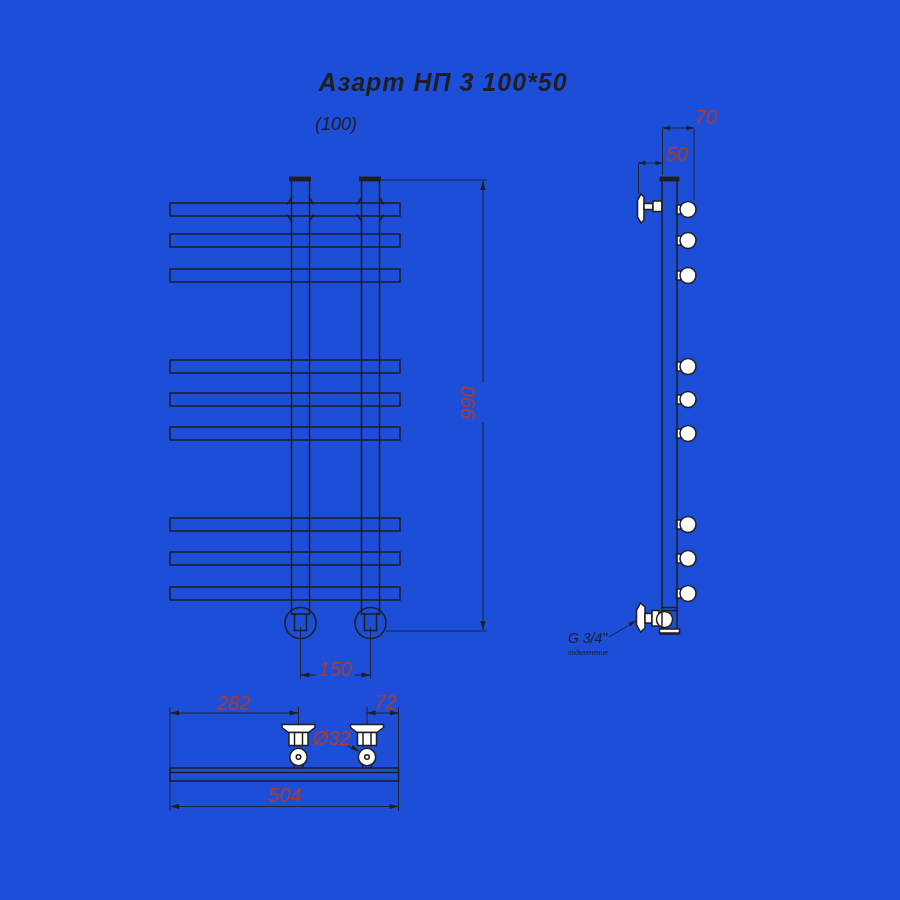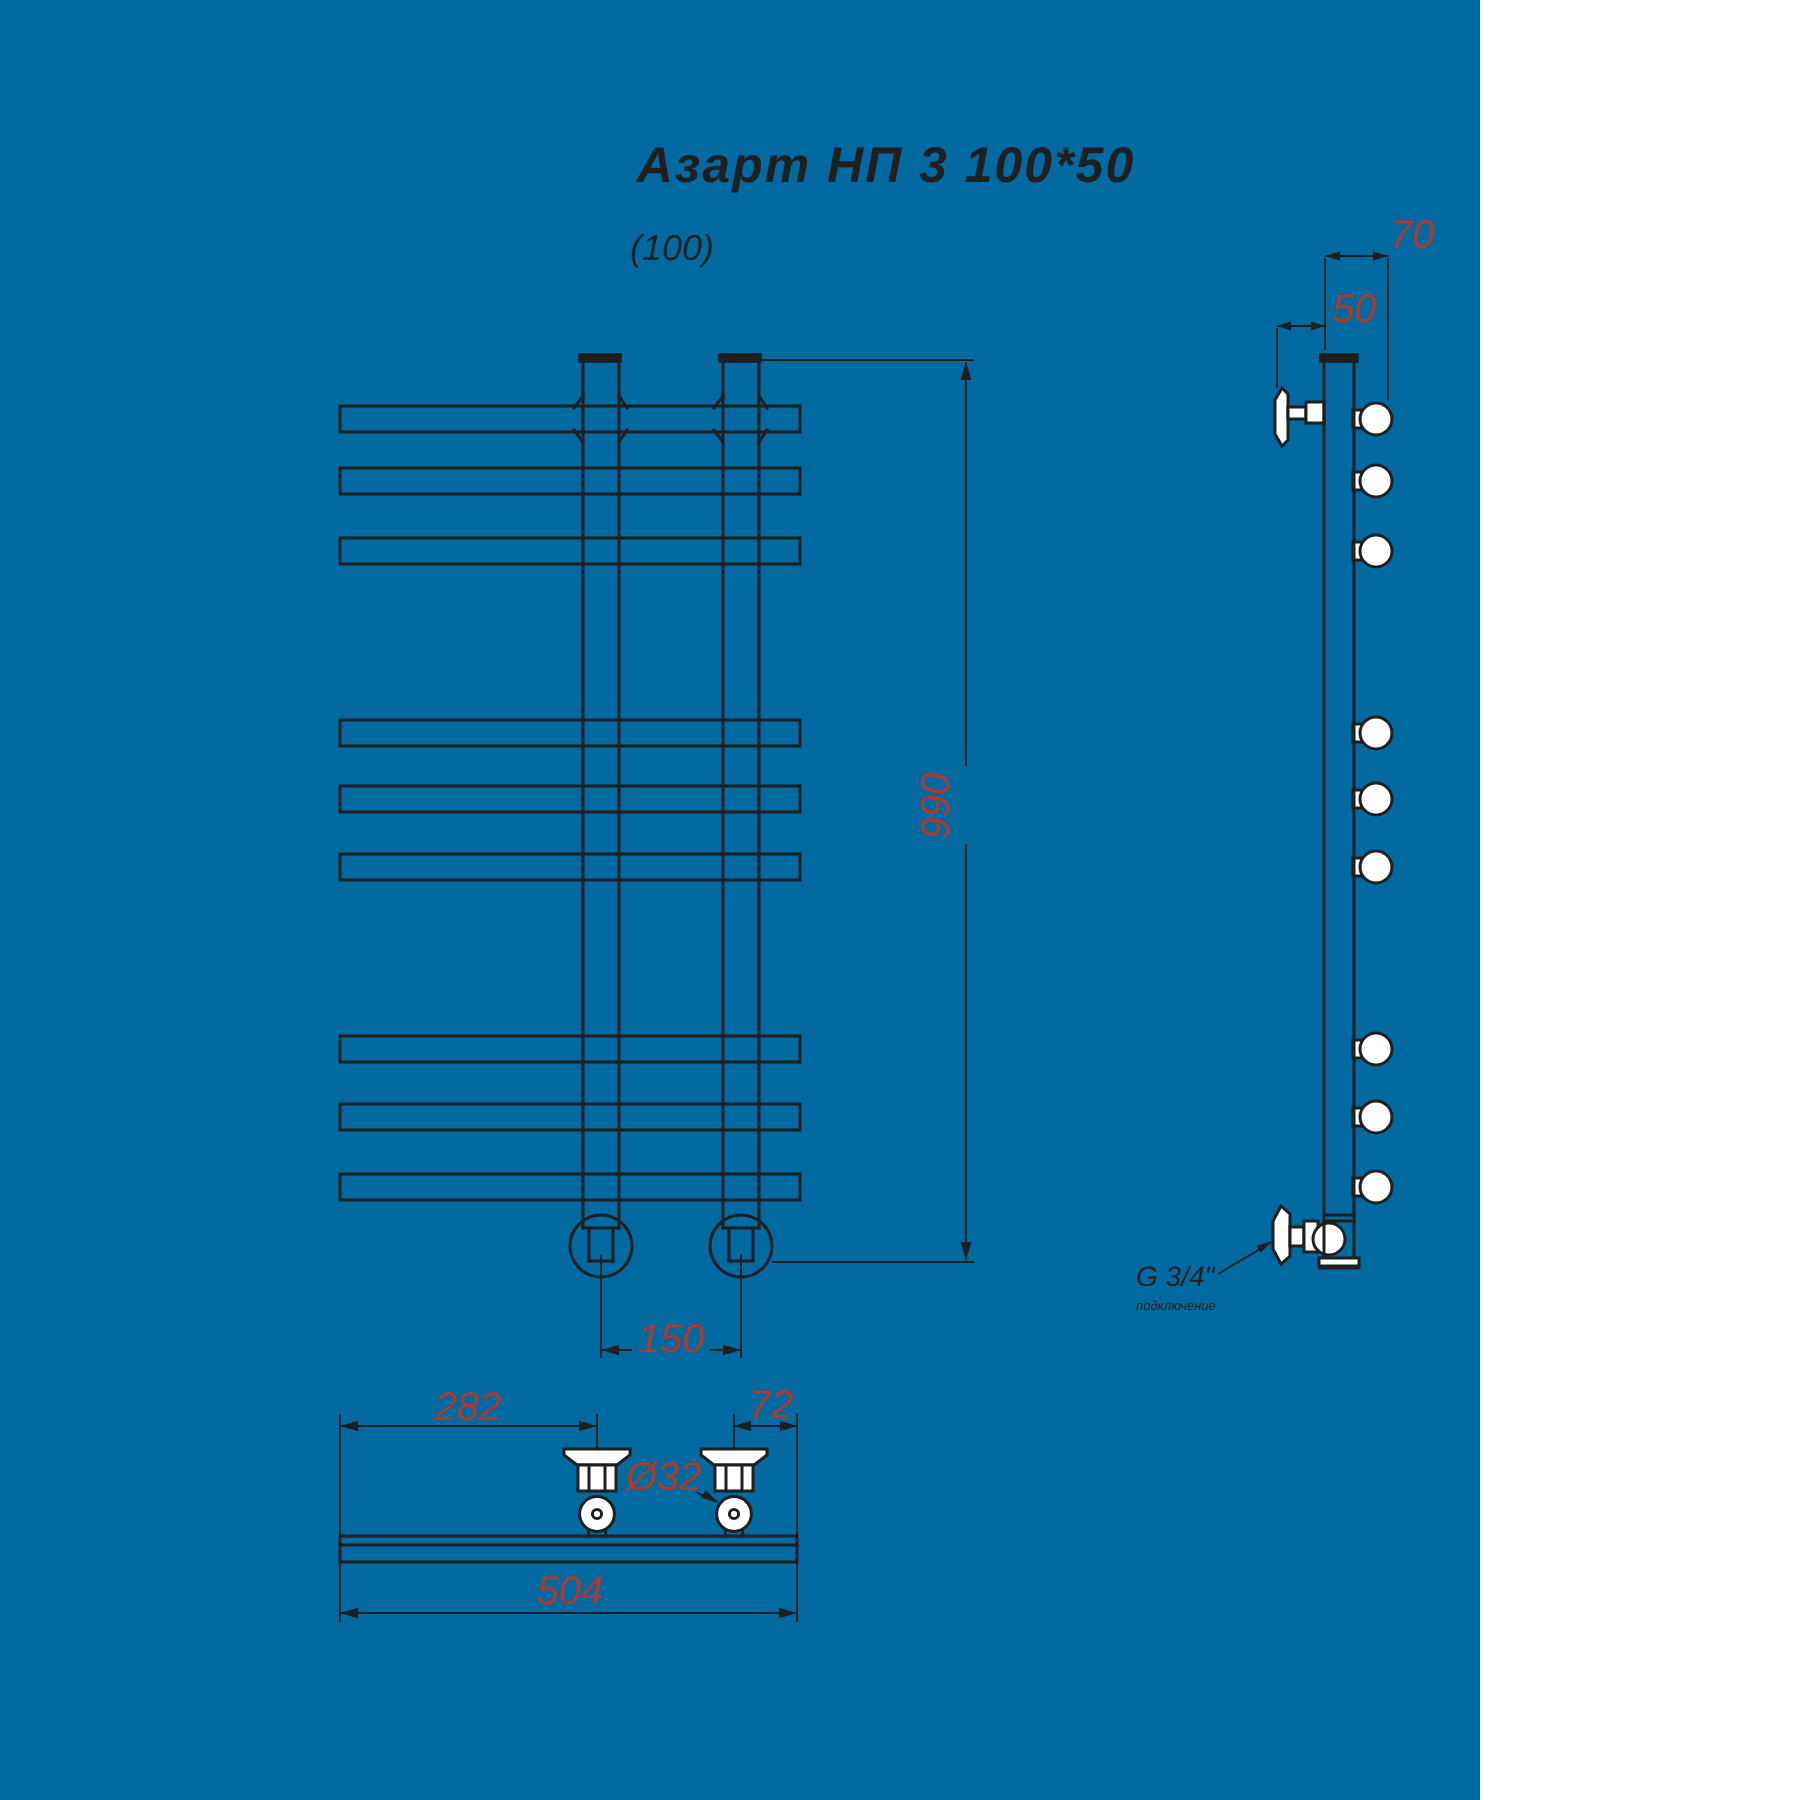--- a/index.html
+++ b/index.html
@@ -1,17 +1,17 @@
 <!DOCTYPE html>
 <html style="--accent: #b03a2a; --ink: #1f1f1f;"><head>
 <meta charset="utf-8">
 <style>
   :root { --accent:#b03a2a; --ink:#1f1f1f; }
   html,body { margin:0; padding:0; background:#ffffff; }
-  .page { width:740px; height:900px; position:relative; background:#0369a1; }
+  .page { width:900px; height:900px; position:relative; background:#1d4ed8; }
   svg { display:block; }
   .obj   { stroke:var(--ink); stroke-width:1.5; fill:none; stroke-linecap:square; }
   .objw  { stroke:var(--ink); stroke-width:1.5; fill:#fff; stroke-linecap:square; }
   .thin  { stroke:var(--ink); stroke-width:0.9; fill:none; stroke-linecap:butt; }
   .cap   { fill:var(--ink); stroke:var(--ink); stroke-width:0.8; }
   .arrow { fill:var(--ink); stroke:none; }
   text   { font-family:"Liberation Sans","DejaVu Sans",sans-serif; }
   .dim   { font-style:italic; font-size:20px; fill:var(--accent); }
   .title-text { font-style:italic; font-size:25px; font-weight:600; fill:var(--ink); letter-spacing:1px; }
   .front-label { font-style:italic; font-size:18px; fill:var(--ink); }

